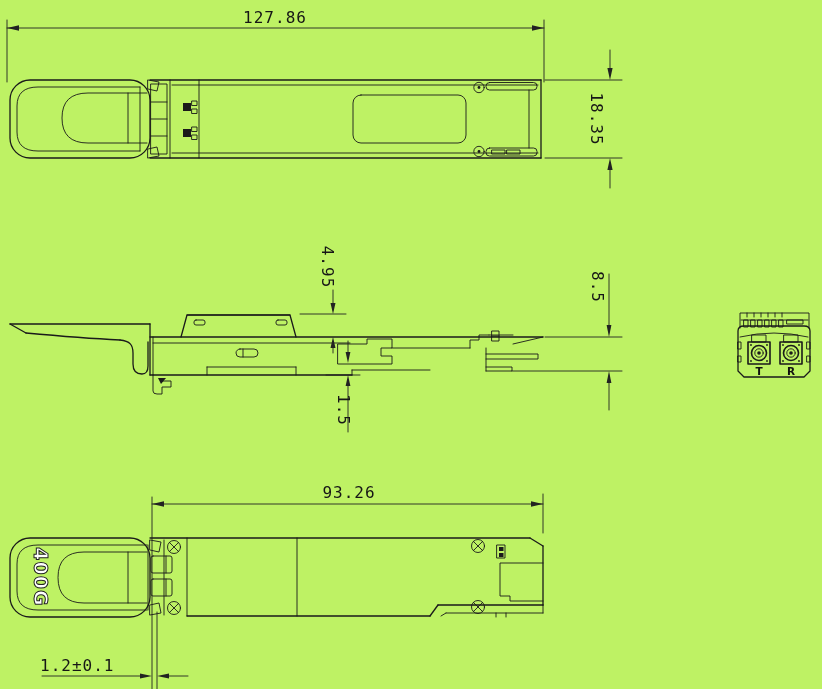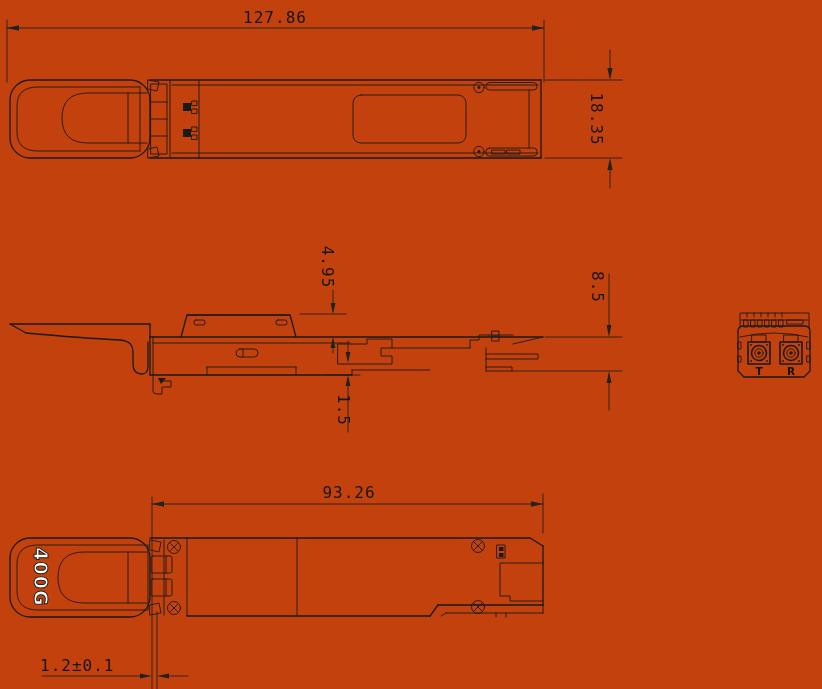--- a/index.html
+++ b/index.html
@@ -1,16 +1,16 @@
 <!DOCTYPE html>
 <html><head>
 <meta charset="utf-8">
 <style>
   html,body{margin:0;padding:0;background:#ffffff;}
-  .stage{width:822px;height:689px;background:#c2410c;position:relative;overflow:hidden;}
+  .stage{width:822px;height:689px;background:#bef264;position:relative;overflow:hidden;}
   svg{display:block;}
   .ol{fill:none;stroke:#1a1a1a;stroke-width:1.3;stroke-linejoin:round;stroke-linecap:round;}
   .ol-thin{fill:none;stroke:#1a1a1a;stroke-width:0.9;stroke-linejoin:round;stroke-linecap:round;}
   .ol-thick{fill:none;stroke:#1a1a1a;stroke-width:1.6;stroke-linejoin:round;}
   .dim{fill:none;stroke:#222222;stroke-width:0.9;stroke-linecap:round;}
   .arr{fill:#222222;stroke:none;}
   .blk{fill:#1a1a1a;stroke:none;}
   .dim-text{font-family:"DejaVu Sans Mono",monospace;font-size:16px;fill:#161616;letter-spacing:1px;}
   .port-label{font-family:"DejaVu Sans",sans-serif;font-size:10.5px;font-weight:bold;fill:#111111;}
   .marking{font-family:"DejaVu Sans",sans-serif;font-size:19px;font-weight:bold;fill:#ffffff;stroke:#222222;stroke-width:1px;letter-spacing:1px;}

